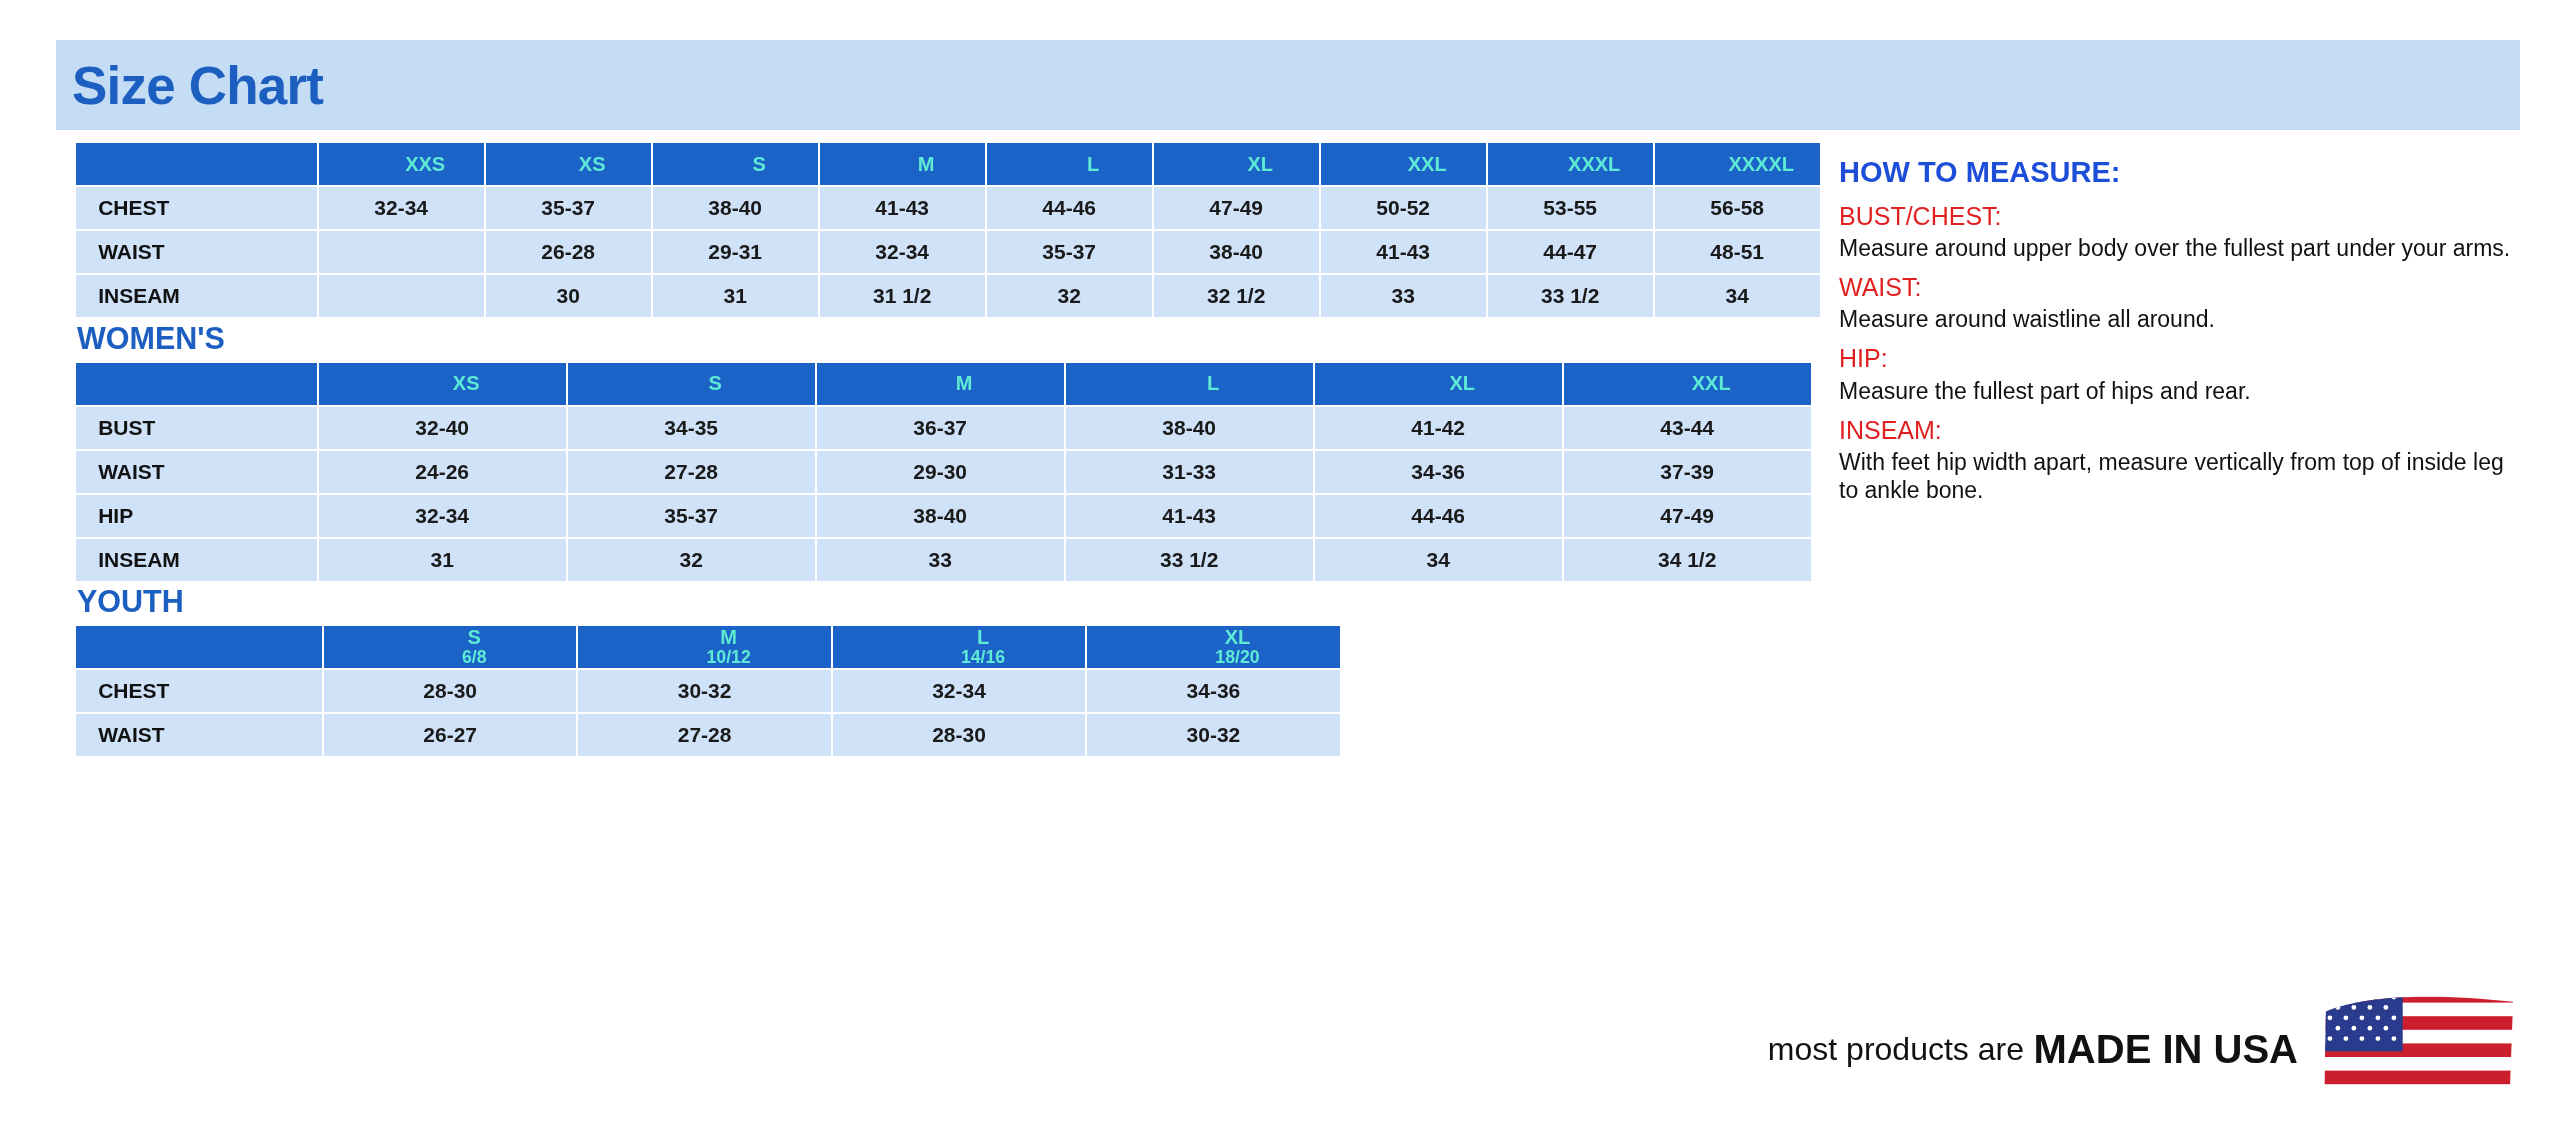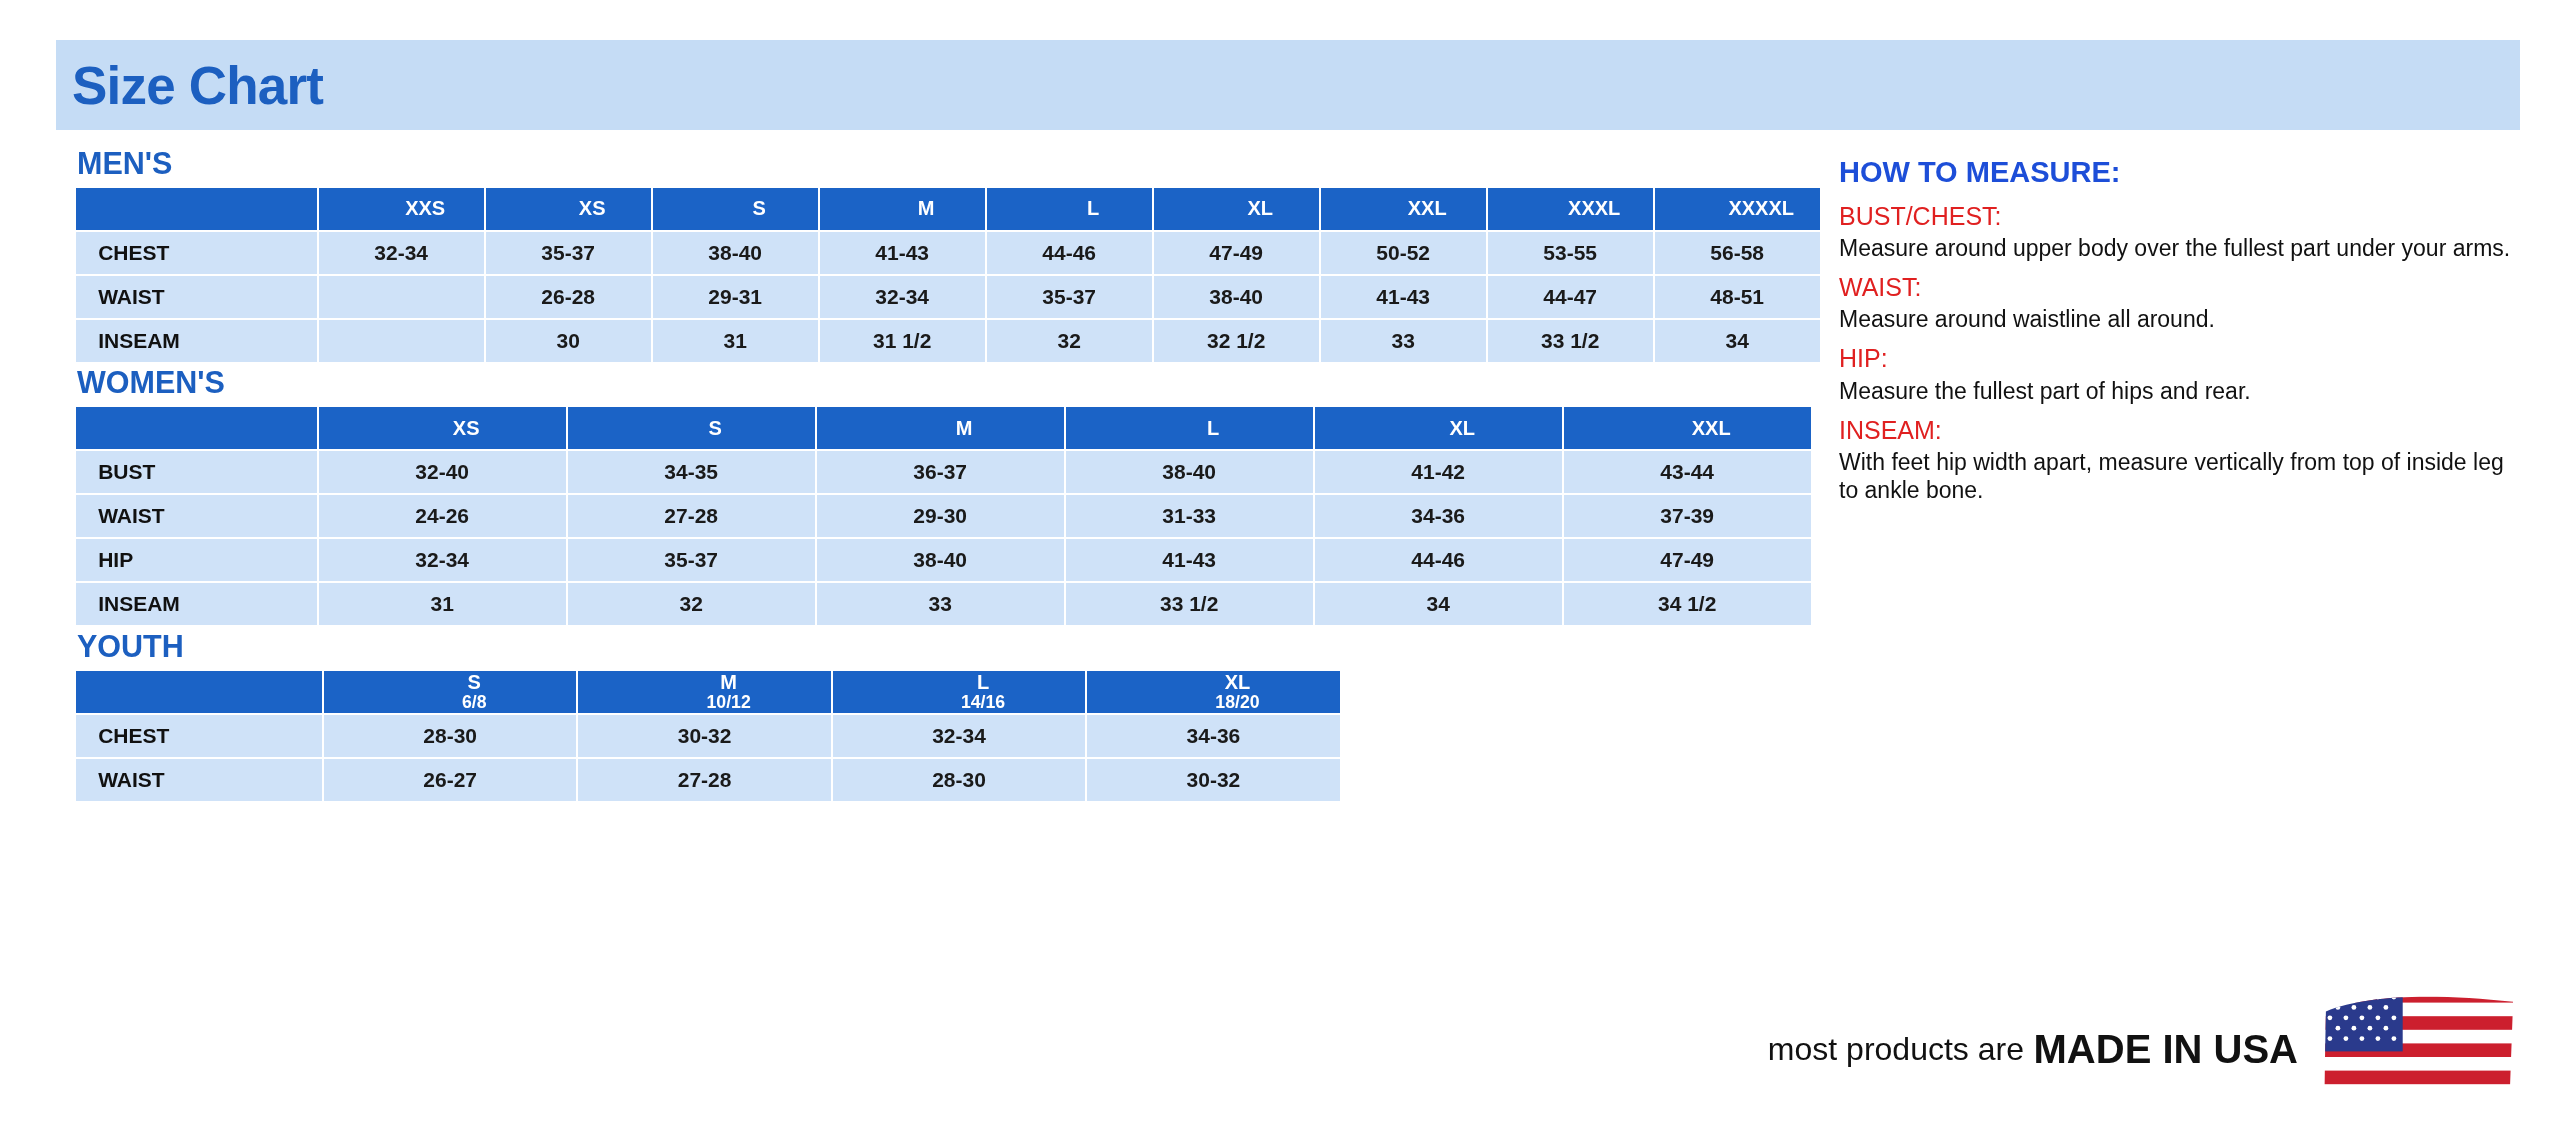--- a/index.html
+++ b/index.html
@@ -78,21 +78,21 @@
   table.size th, table.size td {
     height: 42px;
     text-align: center;
     font-size: 21px;
     font-weight: bold;
     color: #1a1a1a;
     padding: 0;
   }
   table.size th {
     background: #1b63c6;
-    color: #ffffff;
+    color: #5eead4;
     font-size: 20px;
     padding-left: 48px;
   }
   table.size th.corner {
     background: #1b63c6;
   }
   table.size td.rowhdr {
     background: #cfe2f8;
     color: #111;
     text-align: left;
@@ -163,21 +163,20 @@
 
   <div class="header-band">
     <div class="header-title">Size Chart</div>
   </div>
 
 
   <div class="body-cols">
 
     <div class="left-col">
 
-      <div class="section-title">MEN'S</div>
       <table class="size mens">
         <colgroup>
           <col style="width:241px">
             <col style="width:165px">
             <col style="width:165px">
             <col style="width:165px">
           <col style="width:165px">
             <col style="width:165px">
             <col style="width:165px">
             <col style="width:165px">

